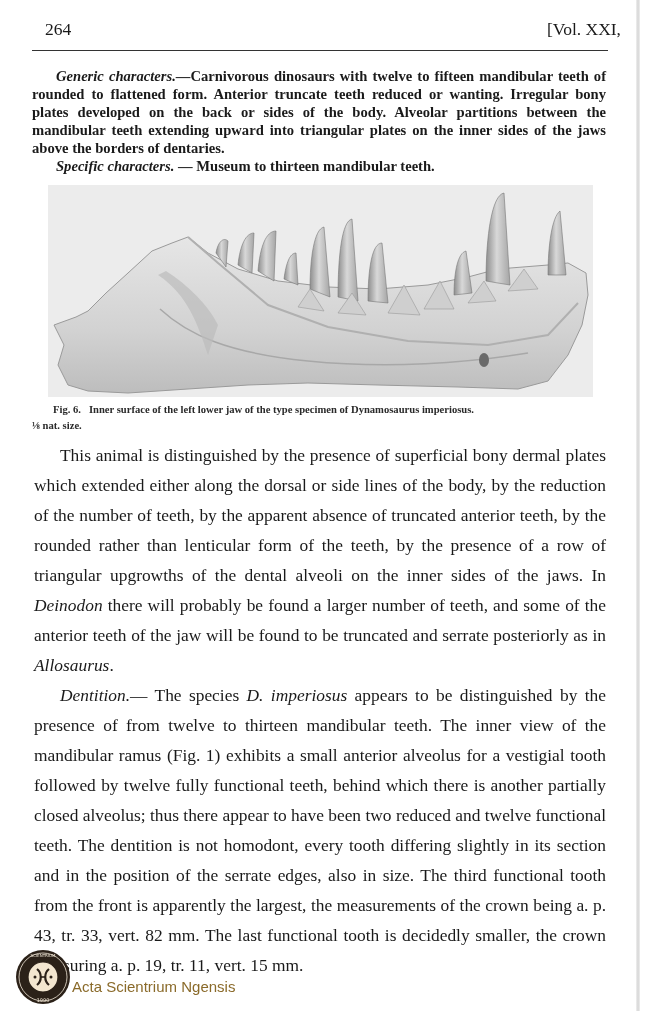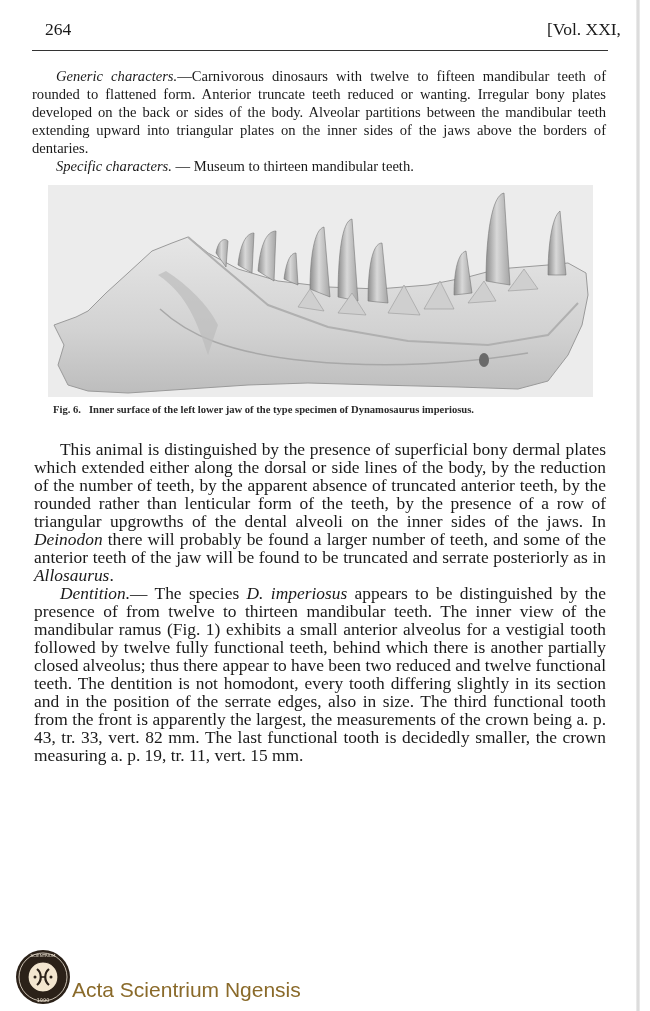--- a/index.html
+++ b/index.html
@@ -62,20 +62,21 @@
     top: 67px;
     left: 32px;
     width: 574px;
     font-size: 14.6px;
     line-height: 18px;
   }
   .small-block p {
     margin: 0;
     text-align: justify;
     text-indent: 24px;
+    font-weight: bold;
   }
   .small-block p:first-child {
     text-indent: 24px;
   }
   .runin {
     font-style: italic;
   }
   .figure {
     position: absolute;
     top: 185px;
@@ -103,21 +104,21 @@
     white-space: nowrap;
   }
   .caption .species {
   }
   .body-text {
     position: absolute;
     top: 440px;
     left: 34px;
     width: 572px;
     font-size: 17.4px;
-    line-height: 18px;
+    line-height: 30px;
   }
   .body-text p {
     margin: 0;
     text-align: justify;
     text-indent: 26px;
   }
   .ital {
     font-style: italic;
   }
   .footer-brand {
@@ -132,21 +133,21 @@
     left: 0;
     top: 0;
     width: 58px;
     height: 58px;
   }
   .brand-name {
     position: absolute;
     left: 58px;
     top: 30px;
     font-family: "Liberation Sans", "DejaVu Sans", sans-serif;
-    font-size: 21px;
+    font-size: 15px;
     color: #8a6a2a;
     white-space: nowrap;
   }
 </style>
 </head>
 <body>
 
 <div class="right-strip"></div>
 
 <header class="running-head">
@@ -200,20 +201,21 @@
     <path d="M 290 128 L 304 108 L 318 130 Z" fill="#cfcfcf" stroke="#999" stroke-width="0.6"></path>
     <path d="M 340 128 L 356 100 L 372 130 Z" fill="#cfcfcf" stroke="#999" stroke-width="0.6"></path>
     <path d="M 376 124 L 392 96 L 406 124 Z" fill="#cfcfcf" stroke="#999" stroke-width="0.6"></path>
     <path d="M 420 118 L 436 96 L 448 116 Z" fill="#cfcfcf" stroke="#999" stroke-width="0.6"></path>
     <path d="M 460 106 L 476 84 L 490 104 Z" fill="#cfcfcf" stroke="#999" stroke-width="0.6"></path>
   </svg>
 </figure>
 
 <figcaption class="caption">
   <div class="cap-line1"><span>Fig. 6.</span>&nbsp;&nbsp; <span>Inner surface of the left lower jaw of the type specimen of</span> <span class="species">Dynamosaurus imperiosus.</span></div>
+  <div>⅛ nat. size.</div>
 </figcaption>
 
 <article class="body-text">
   <p><span>This animal is distinguished by the presence of superficial bony dermal plates which extended either along the dorsal or side lines of the body, by the reduction of the number of teeth, by the apparent absence of truncated anterior teeth, by the rounded rather than lenticular form of the teeth, by the presence of a row of triangular upgrowths of the dental alveoli on the inner sides of the jaws.  In </span><span class="ital">Deinodon</span><span> there will probably be found a larger number of teeth, and some of the anterior teeth of the jaw will be found to be truncated and serrate posteriorly as in </span><span class="ital">Allosaurus</span><span>.</span></p>
   <p><span class="ital">Dentition.</span><span>— The species </span><span class="ital">D. imperiosus</span><span> appears to be distinguished by the presence of from twelve to thirteen mandibular teeth.  The inner view of the mandibular ramus (Fig. 1) exhibits a small anterior alveolus for a vestigial tooth followed by twelve fully functional teeth, behind which there is another partially closed alveolus;  thus there appear to have been two reduced and twelve functional teeth. The dentition is not homodont, every tooth differing slightly in its section and in the position of the serrate edges, also in size.  The third functional tooth from the front is apparently the largest, the measurements of the crown being a. p. 43, tr. 33, vert. 82 mm.  The last functional tooth is decidedly smaller, the crown measuring a. p. 19, tr. 11, vert. 15 mm.</span></p>
 </article>
 
 <div class="footer-brand">
   <svg class="logo" viewBox="0 0 58 58" xmlns="http://www.w3.org/2000/svg">
     <circle cx="29" cy="29" r="27" fill="#2b2118"></circle>

